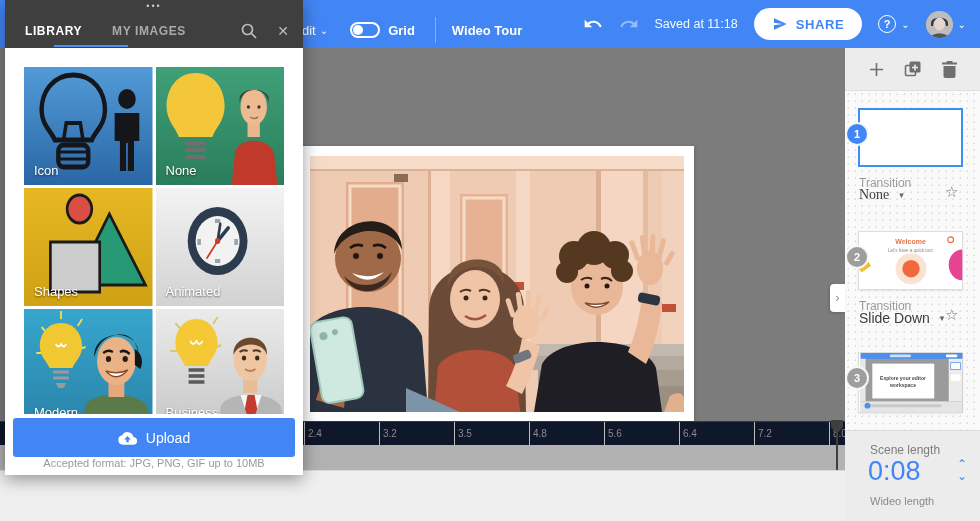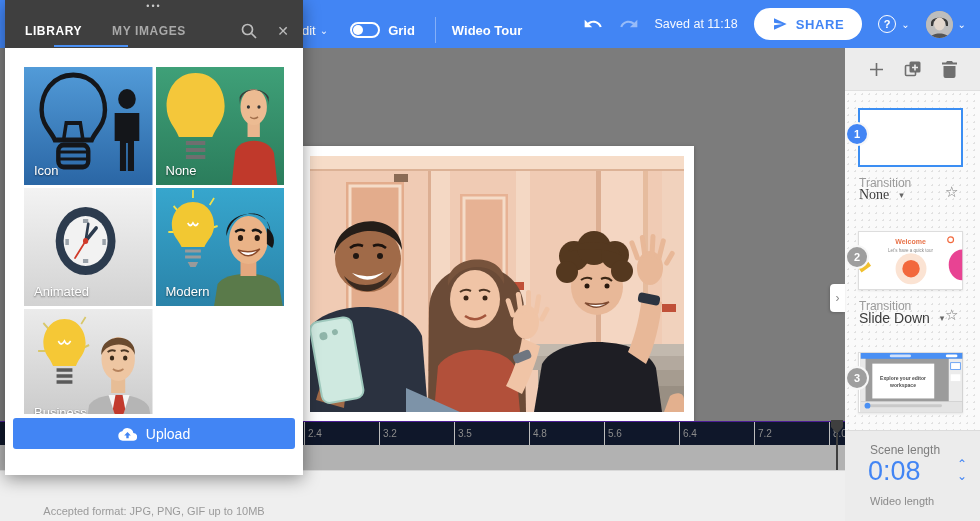--- a/index.html
+++ b/index.html
@@ -80,22 +80,22 @@
   .tab.inactive { color:#a9a9a9; margin-left:30px; }
   .hdr-icon { background:none; border:none; cursor:pointer; color:#bdbdbd; display:flex; align-items:center; }
   .hdr-search { margin-left:auto; }
   .hdr-close { margin-left:20px; font-size:14px; }
   .tab-underline { position:absolute; left:49px; bottom:1px; width:74px; height:2px; background:#4a90f4; }
   .tiles { padding:19px; display:grid; grid-template-columns:1fr 1fr; gap:3px; }
   .tile { position:relative; height:118px; overflow:hidden; cursor:pointer; }
   .tile svg { display:block; width:100%; height:100%; }
   .tile-label { position:absolute; left:10px; bottom:7px; color:#fff; font-size:13px; text-shadow:0 1px 2px rgba(0,0,0,.55); }
   .upload-section { position:absolute; left:0; right:0; bottom:0; height:61px; background:#fff; }
-  .upload-btn { position:absolute; left:8px; right:8px; top:4px; height:31px; background:#4285f4; border:none; border-radius:3px; color:#fff; font-size:14px; display:flex; align-items:center; justify-content:center; gap:9px; cursor:pointer; }
-  .upload-hint { position:absolute; left:0; right:0; top:43px; text-align:center; font-size:11px; color:#9a9a9a;margin-top:48px; }
+  .upload-btn { position:absolute; left:8px; right:8px; top:4px; height:39px; background:#4285f4; border:none; border-radius:3px; color:#fff; font-size:14px; display:flex; align-items:center; justify-content:center; gap:9px; cursor:pointer; }
+  .upload-hint { position:absolute; left:0; right:0; top:43px; text-align:center; font-size:11px; color:#9a9a9a; }
 </style>
 </head>
 <body>
 
 <div class="app">
 
   <div class="topbar">
     <div class="tb-left">
       <div class="menu-partial">
         <span>dit</span>
@@ -440,20 +440,35 @@
             <ellipse cx="111" cy="40" rx="15" ry="18" fill="#ecbb92"></ellipse>
             <path d="M95 38 C95 18 128 18 128 38 L128 30 C122 20 100 20 95 30 Z" fill="#3a3a3a"></path>
             <circle cx="105" cy="40" r="1.8" fill="#333"></circle>
               <circle cx="117" cy="40" r="1.8" fill="#333"></circle>
             <path d="M107 50 q4 3 9 0" stroke="#a3704c" stroke-width="1.5" fill="none"></path>
           </g>
         </svg>
         <span class="tile-label">None</span>
       </div>
 
+      <div class="tile">
+        <svg viewBox="0 0 146 118" preserveAspectRatio="none">
+          <defs>
+              <linearGradient id="g3" x1="0" y1="0" x2="0" y2="1">
+                <stop offset="0" stop-color="#e6b723"></stop>
+                <stop offset="1" stop-color="#cfa214"></stop>
+              </linearGradient>
+            </defs>
+          <rect width="146" height="118" fill="url(#g3)"></rect>
+          <circle cx="63" cy="21" r="14" fill="#d94f43" stroke="#1a1a1a" stroke-width="3"></circle>
+          <path d="M97 26 L138 97 L57 97 Z" fill="#279975" stroke="#1a1a1a" stroke-width="3"></path>
+          <rect x="30" y="54" width="56" height="50" fill="#cccccc" stroke="#1a1a1a" stroke-width="3"></rect>
+        </svg>
+        <span class="tile-label">Shapes</span>
+      </div>
 
       <div class="tile">
         <svg viewBox="0 0 146 118" preserveAspectRatio="none">
           <defs>
               <linearGradient id="g4" x1="0" y1="0" x2="0" y2="1">
                 <stop offset="0" stop-color="#f3f3f3"></stop>
                 <stop offset="1" stop-color="#d2d2d2"></stop>
               </linearGradient>
             </defs>
           <rect width="146" height="118" fill="url(#g4)"></rect>

